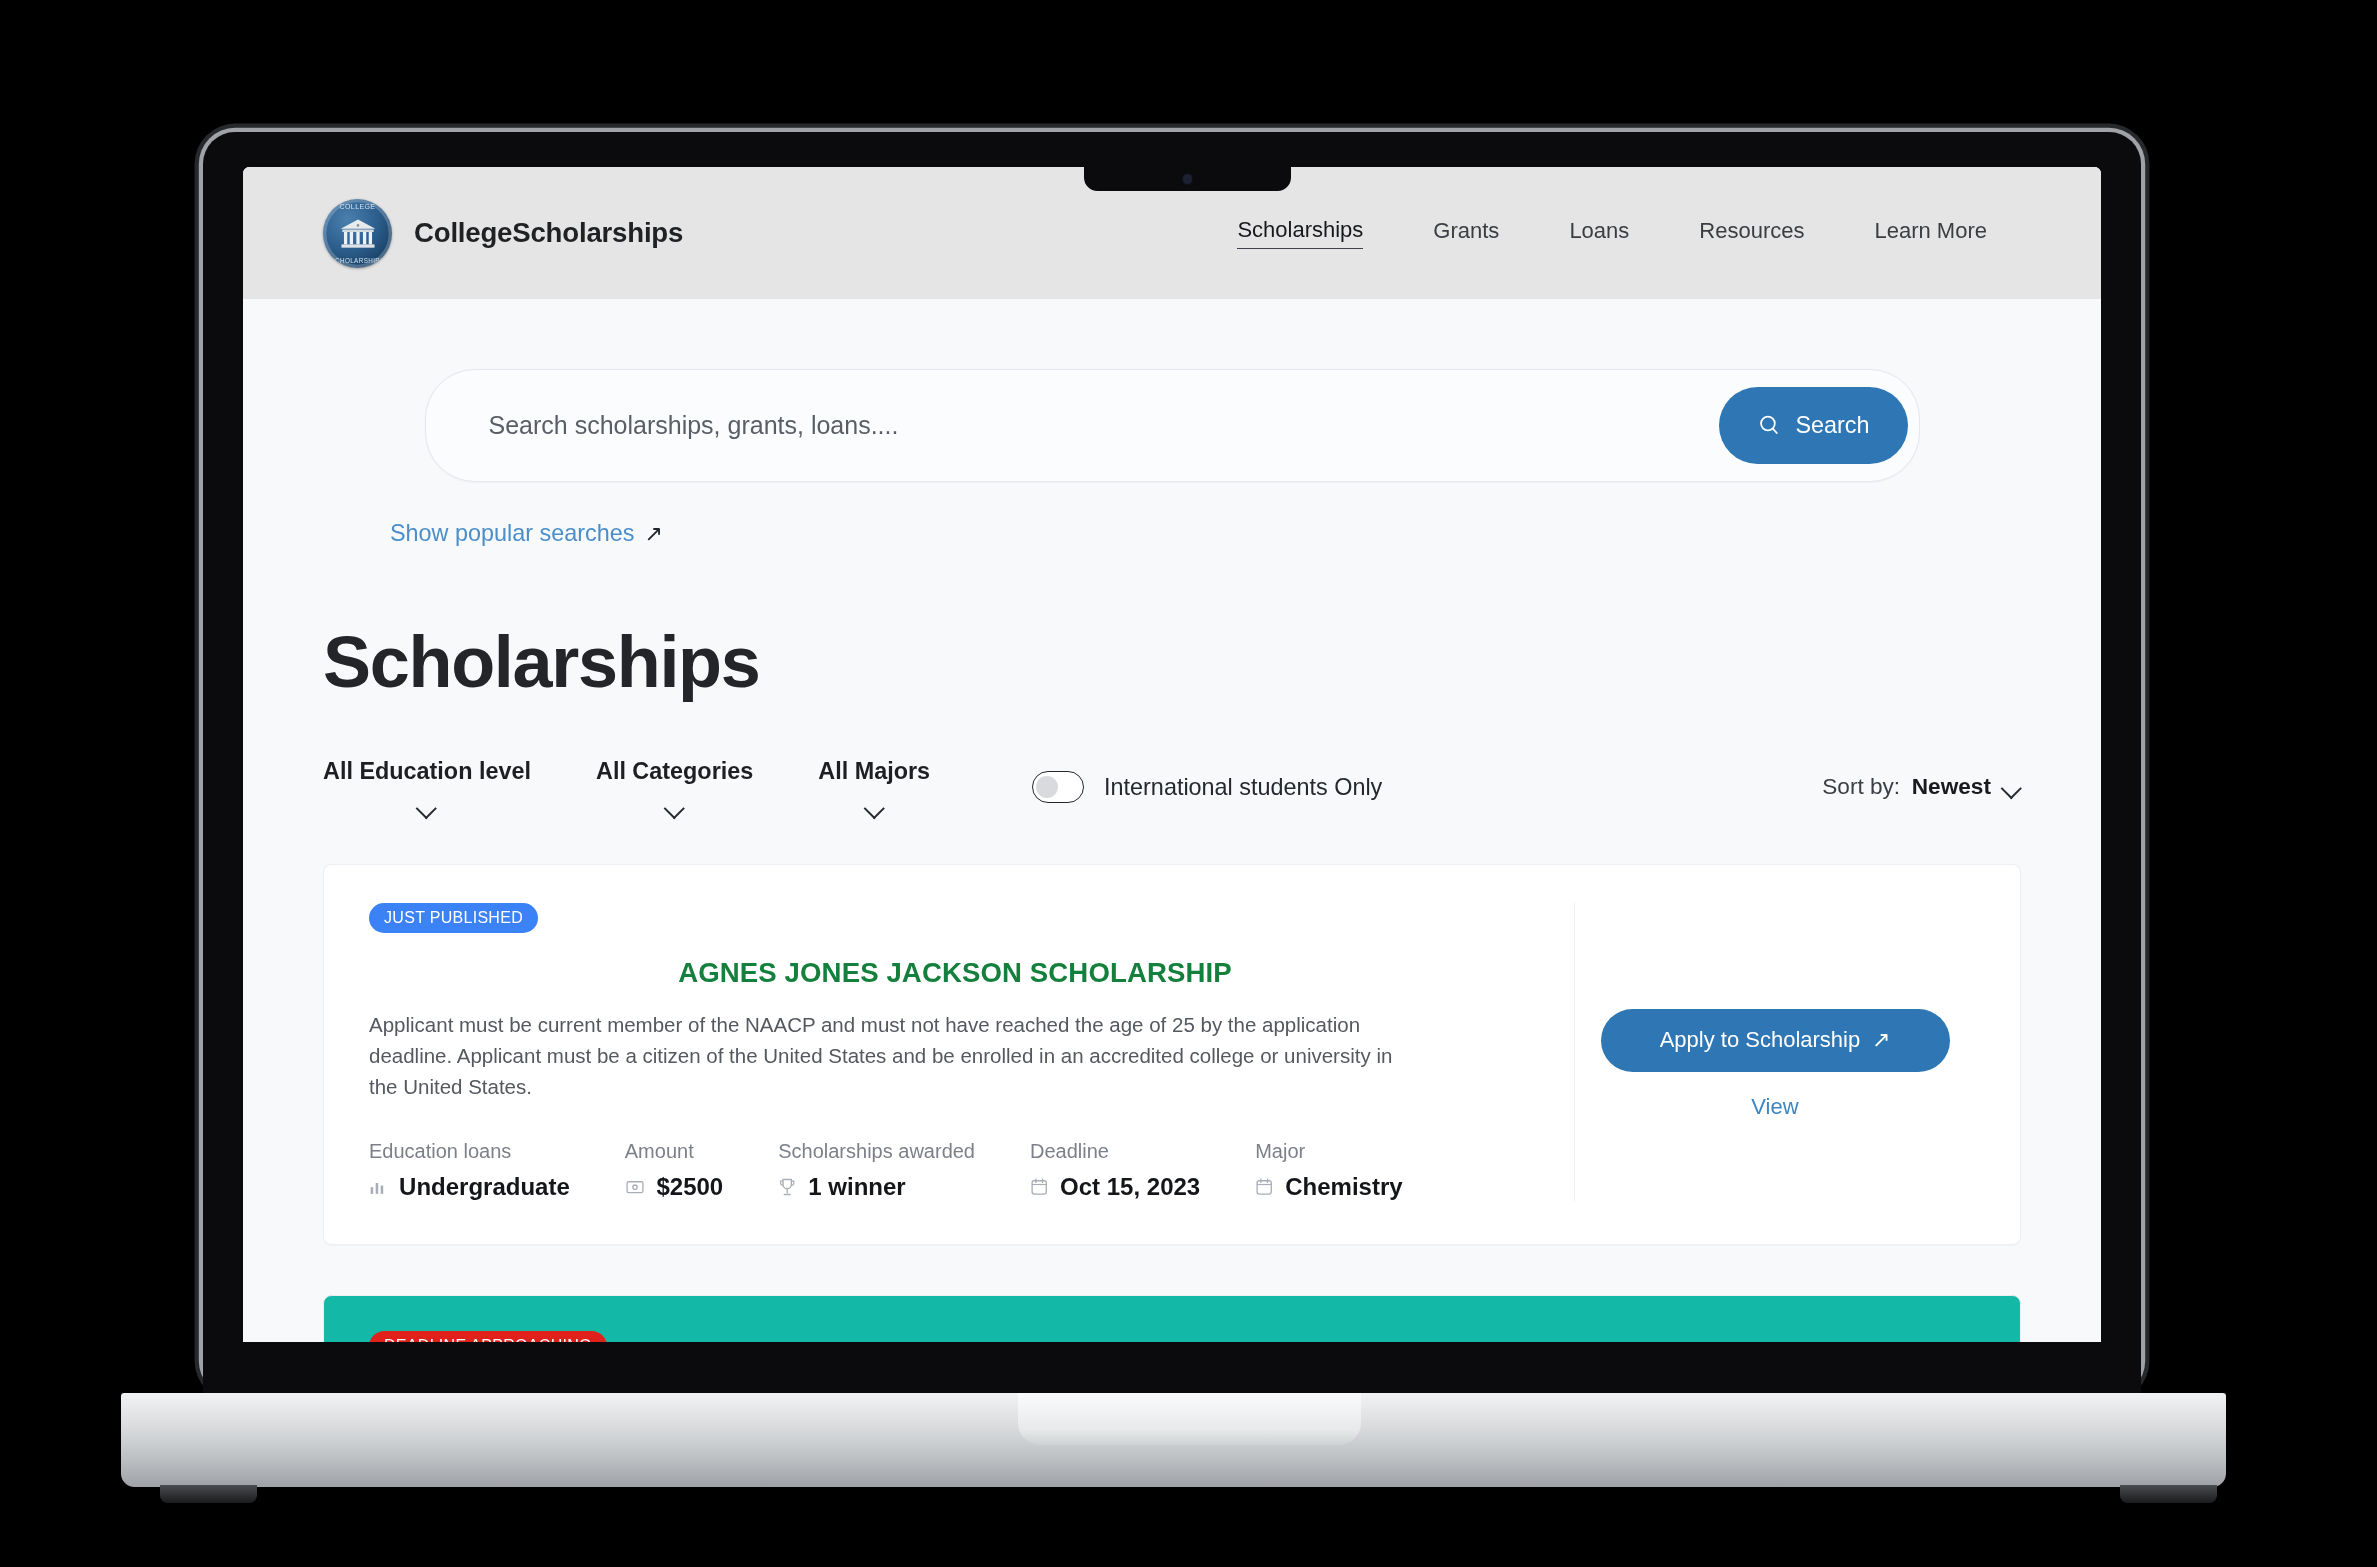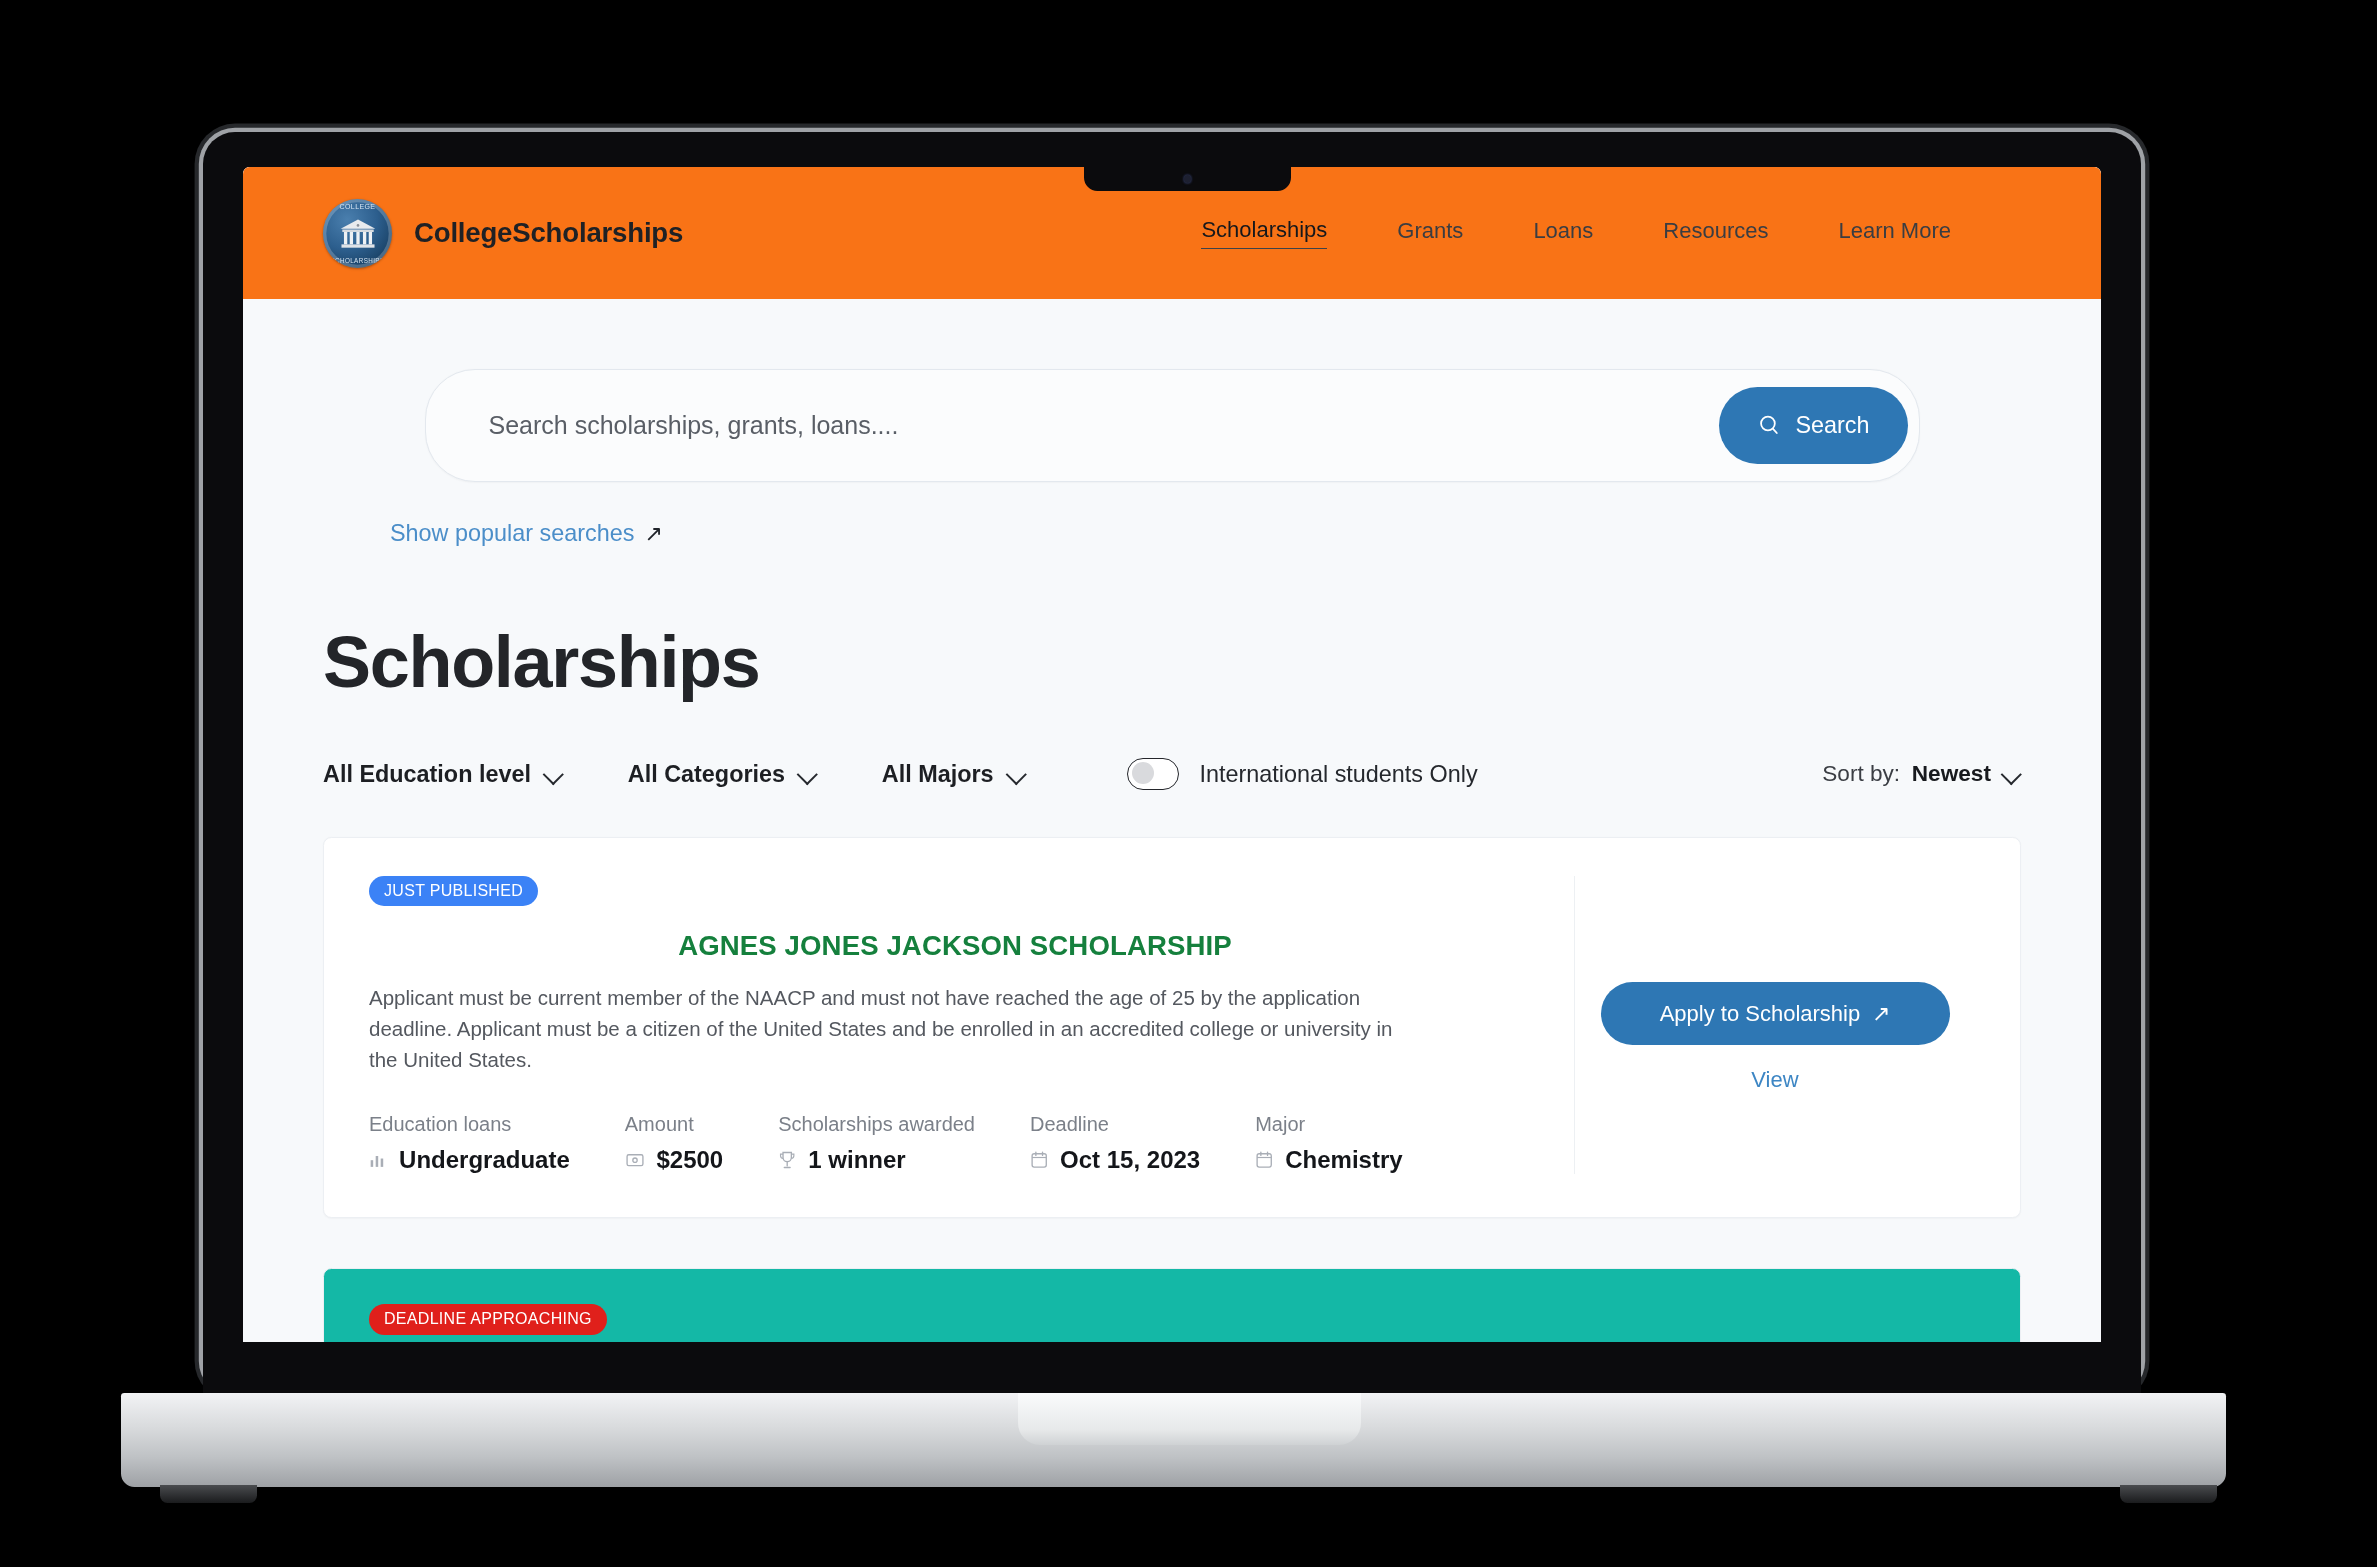--- a/index.html
+++ b/index.html
@@ -66,23 +66,23 @@
   .foot.r { right: 160px; }
   .hinge-shadow {
     position: absolute; left: 203px; top: 1342px;
     width: 1938px; height: 53px; background: #0b0b0d;
   }
 
   
   .page { position: absolute; inset: 0; background: #f7f9fb; }
 
   .site-header {
-    height: 132px; background: #f97316;
+    height: 132px; background: #e5e5e5;
     display: flex; align-items: center;
-    padding: 0 80px 0 80px;
+    padding: 0 44px 0 80px;
   }
   .brand { display: flex; align-items: center; gap: 22px; }
   .seal {
     width: 69px; height: 69px; border-radius: 50%;
     background: radial-gradient(circle at 35% 30%, #4a7fae 0%, #2d5f8e 45%, #1b4469 75%, #13304c 100%);
     box-shadow: inset 0 0 0 3.3px rgba(255,255,255,.22), 0 0.8px 2.5px rgba(0,0,0,.35);
     position: relative; overflow: hidden;
   }
   .seal .bldg {
     position: absolute; left: 50%; top: 50%; transform: translate(-50%,-48%);
@@ -139,21 +139,21 @@
     font-size: 72px; font-weight: 800; color: #232529; letter-spacing: -1.3px;
   }
 
   .filter-row {
     margin-top: 55px;
     display: flex; align-items: center; gap: 0;
   }
   .filter {
     display: inline-flex; align-items: center; gap: 13.4px;
     font-size: 23.4px; font-weight: 700; color: #1d1f23;
-    cursor: pointer; margin-right: 65px; white-space: nowrap;
+    cursor: pointer; margin-right: 65px; white-space: nowrap; flex-direction: column;
   }
   .chev { display: inline-block; width: 18.4px; height: 18.4px; position: relative; }
   .chev::before {
     content: ""; position: absolute; left: 1.7px; top: 2.5px;
     width: 12.5px; height: 12.5px;
     border-right: 2.1px solid #26292e; border-bottom: 2.1px solid #26292e;
     transform: rotate(45deg);
   }
   .toggle-group { display: flex; align-items: center; gap: 20px; margin-left: 37px; }
   .toggle {

